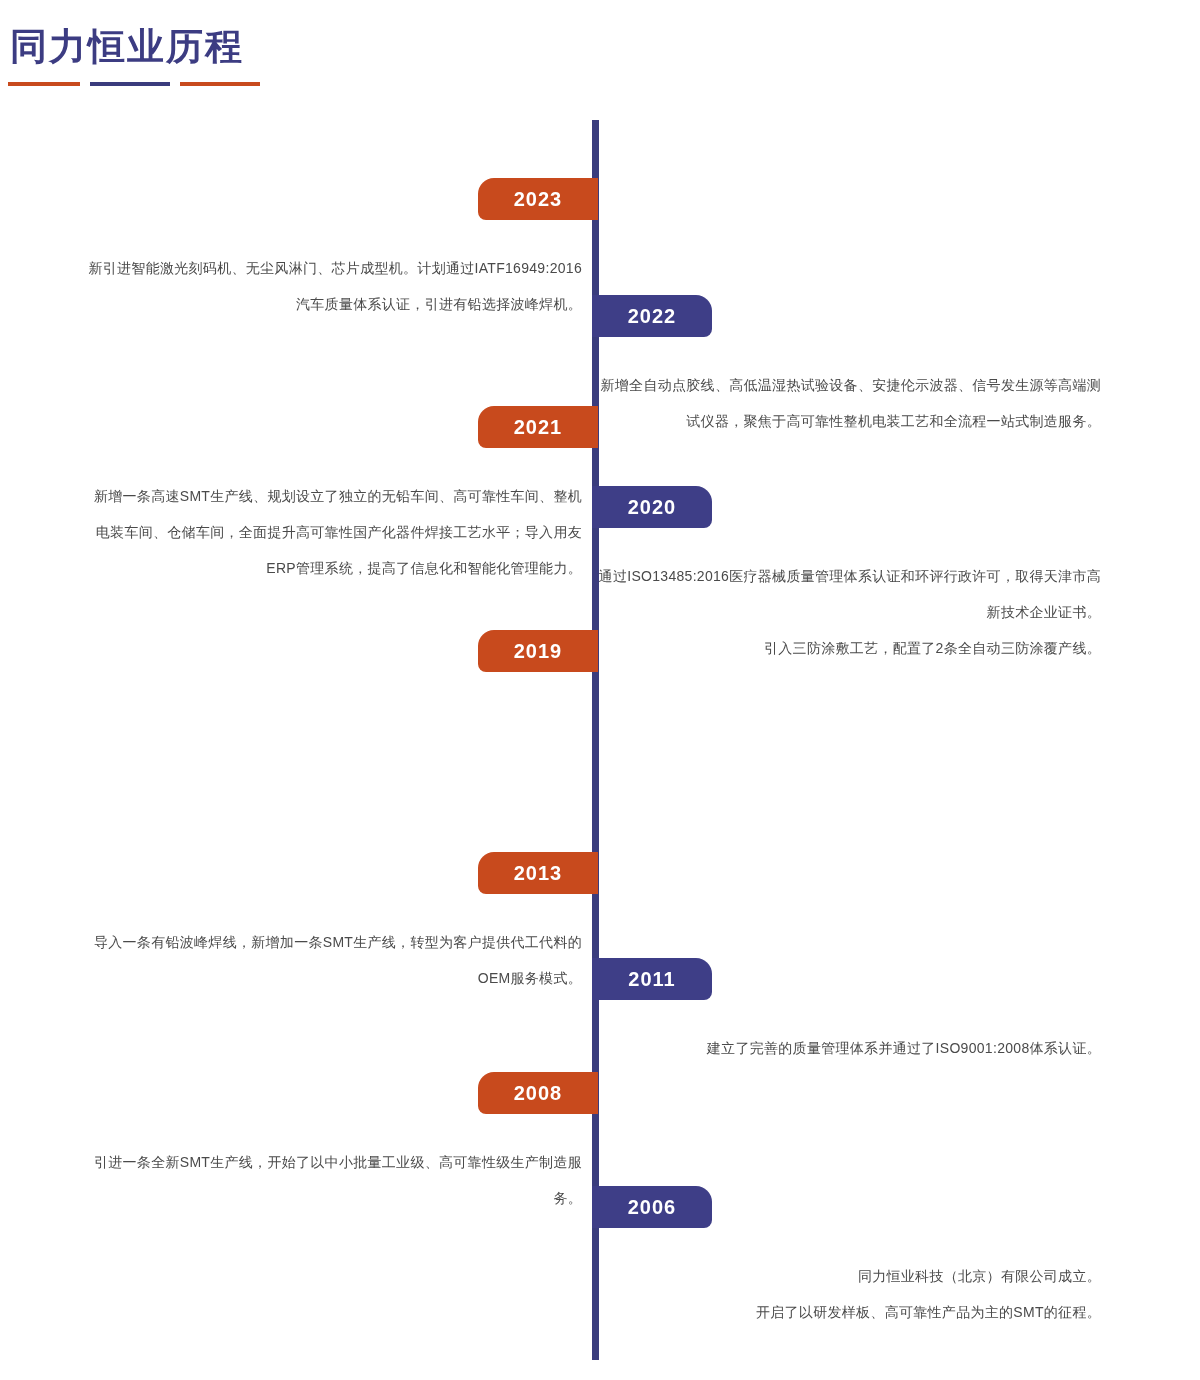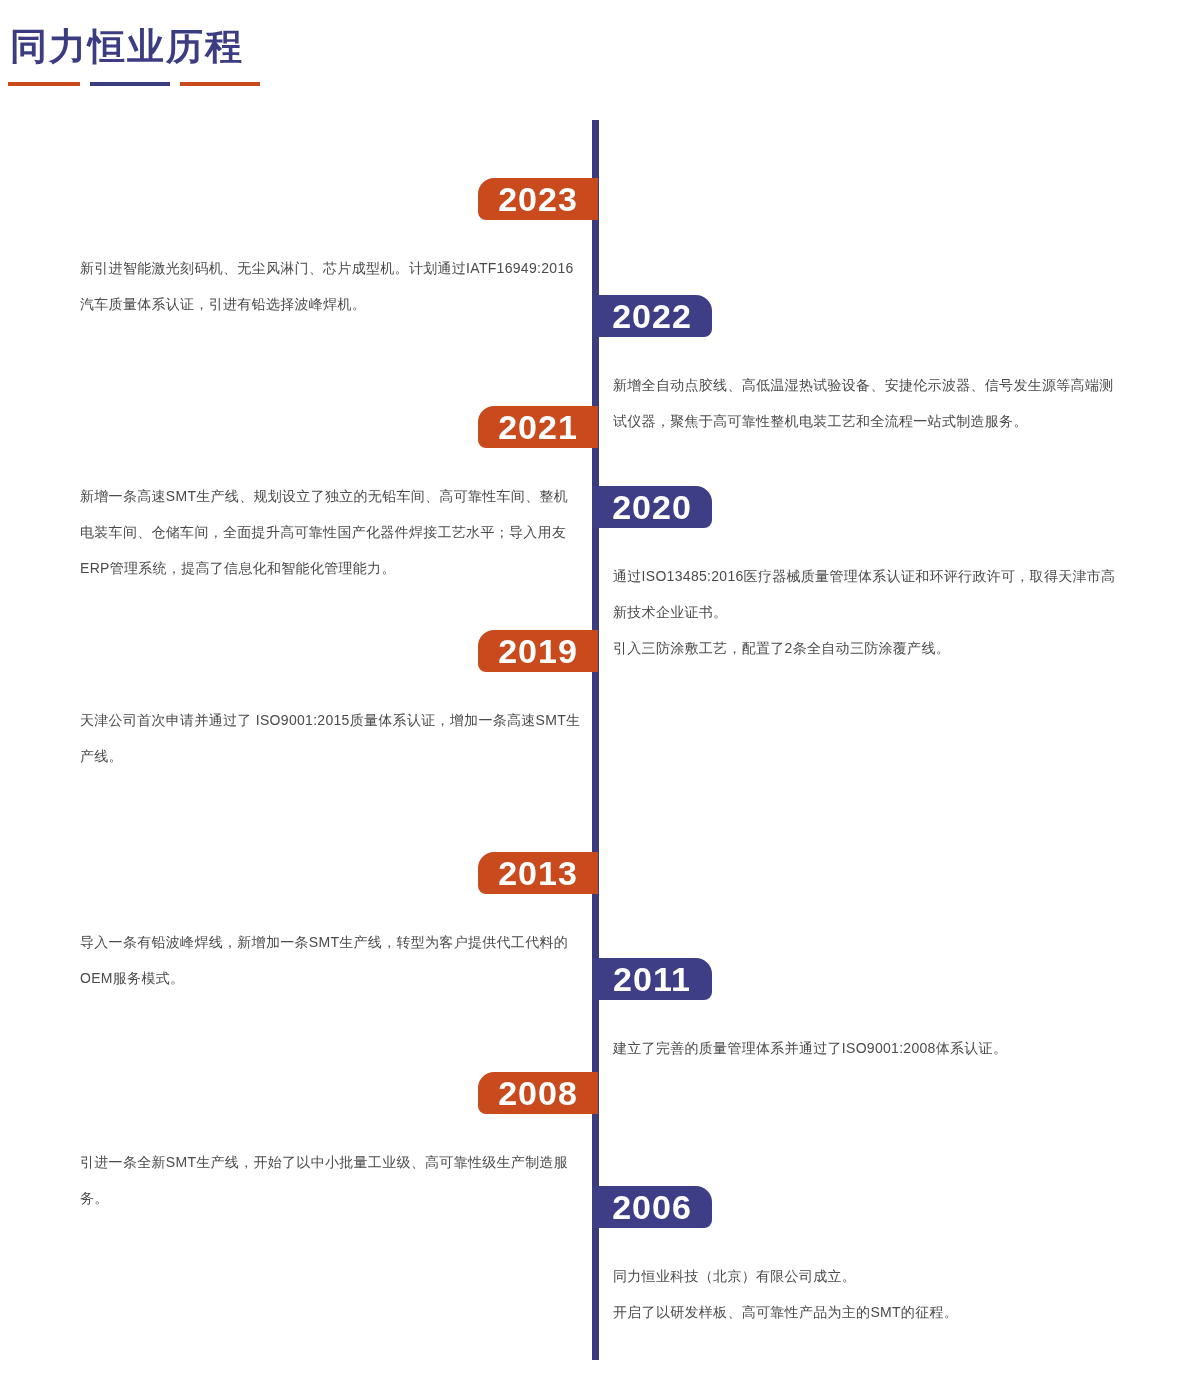--- a/index.html
+++ b/index.html
@@ -2,21 +2,21 @@
 <html style="--orange: #C84A1D; --purple: #3E3E87; --line: #3A3C7D; --title: #3C3C82; --body_text: #4A4A4A;"><head>
 <meta charset="utf-8">
 <style>
   :root{
     --orange:#C84A1D;
     --purple:#3E3E87;
     --line:#3A3C7D;
     --title:#3C3C82;
     --body_text:#4A4A4A;
   }
-  *{margin:0;padding:0;box-sizing:border-box;}
+  *{margin:0;padding:0;box-sizing:border-box;text-align:right;}
   html,body{background:#ffffff;}
   .page{
     position:relative;
     width:1200px;
     height:1380px;
     background:#ffffff;
     overflow:hidden;
     font-family:"Liberation Sans", sans-serif;
   }
   
@@ -40,21 +40,21 @@
     width:7px; height:1240px;
     background:var(--line);
   }
   
   .item{position:absolute;}
   .item .badge{
     position:absolute; top:0;
     width:120px; height:42px;
     display:flex; align-items:center; justify-content:center;
     color:#ffffff;
-    font-size:34px; font-weight:bold;
+    font-size:20px; font-weight:bold;
     letter-spacing:1px;
     line-height:1;
     z-index:2;
   }
   .item.left{left:80px;width:518px;}
   .item.left .badge{
     right:0;
     background:var(--orange);
     border-radius:16px 0 0 8px;
   }
@@ -66,21 +66,21 @@
   }
   .desc{
     margin-top:72px;
     font-size:14px;
     line-height:36px;
     color:var(--body_text);
     white-space:pre-line;
     letter-spacing:0.3px;
   }
   .item.left .desc{width:502px;}
-  .item.right .desc{margin-left:21px;width:509px;}
+  .item.right .desc{width:509px;}
 </style>
 </head>
 <body>
 
 <div class="page">
 
   <h1 class="page-title">同力恒业历程</h1>
 
   <div class="title-dashes">
     <span class="dash dash-1"></span>
@@ -106,21 +106,20 @@
   </section>
 
   <section class="item right" style="top:486px">
     <div class="badge">2020</div>
     <p class="desc">通过ISO13485:2016医疗器械质量管理体系认证和环评行政许可，取得天津市高新技术企业证书。
 引入三防涂敷工艺，配置了2条全自动三防涂覆产线。</p>
   </section>
 
   <section class="item left" style="top:630px">
     <div class="badge">2019</div>
-    <p class="desc">天津公司首次申请并通过了 ISO9001:2015质量体系认证，增加一条高速SMT生产线。</p>
   </section>
 
 
   <section class="item left" style="top:852px">
     <div class="badge">2013</div>
     <p class="desc">导入一条有铅波峰焊线，新增加一条SMT生产线，转型为客户提供代工代料的OEM服务模式。</p>
   </section>
 
   <section class="item right" style="top:958px">
     <div class="badge">2011</div>

